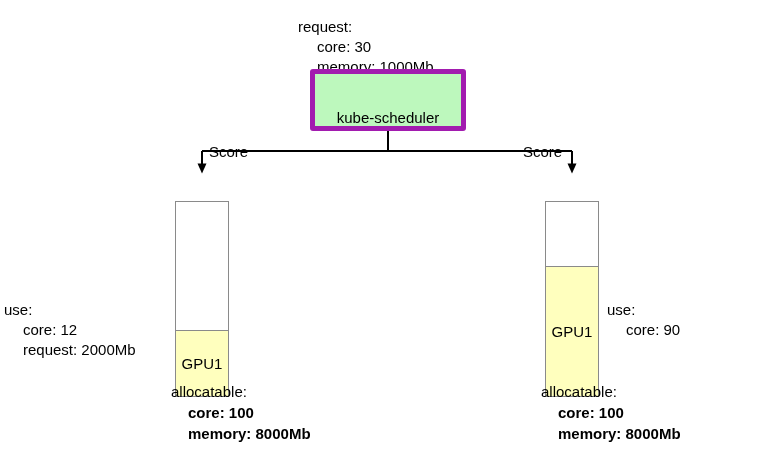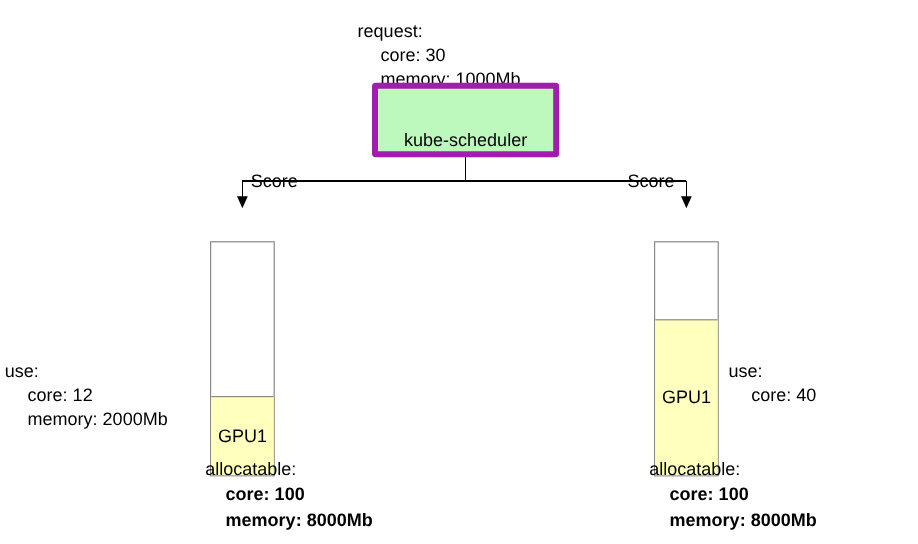--- a/index.html
+++ b/index.html
@@ -125,26 +125,26 @@
 
   <div class="node node-right">
     <div class="gpu-fill" style="height: 130px; background: rgb(255, 255, 190);">
       <span>GPU1</span>
     </div>
   </div>
 
   <div class="textblock use-left">
     <div>use:</div>
     <div class="indent">core: 12</div>
-    <div class="indent">memory: 2000Mb</div>
+    <div class="indent">request: 2000Mb</div>
   </div>
 
   <div class="textblock use-right">
     <div>use:</div>
-    <div class="indent">core: 40</div>
+    <div class="indent">core: 90</div>
   </div>
 
   <div class="textblock alloc-block alloc-left">
     <div>allocatable:</div>
     <div class="indent">core: 100</div>
     <div class="indent">memory: 8000Mb</div>
   </div>
 
   <div class="textblock alloc-block alloc-right">
     <div>allocatable:</div>

